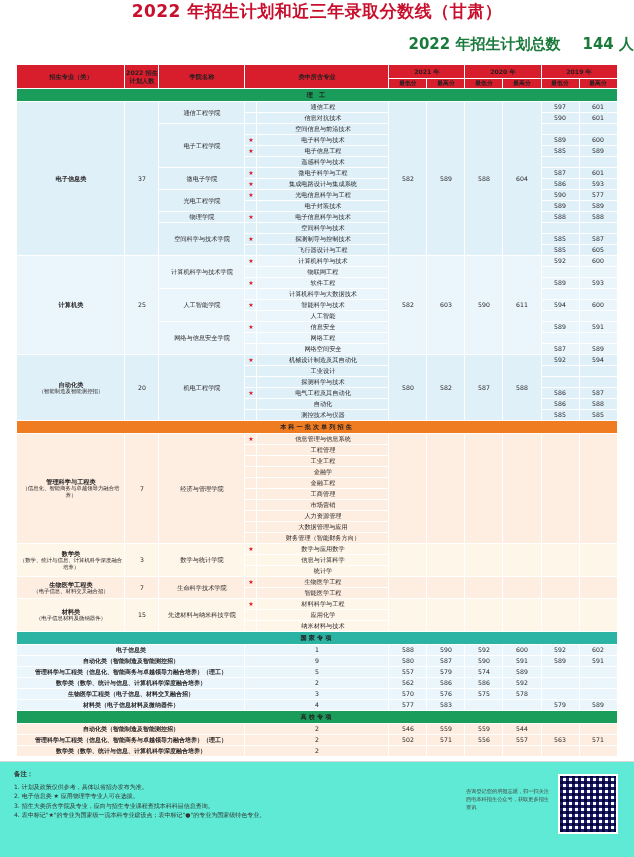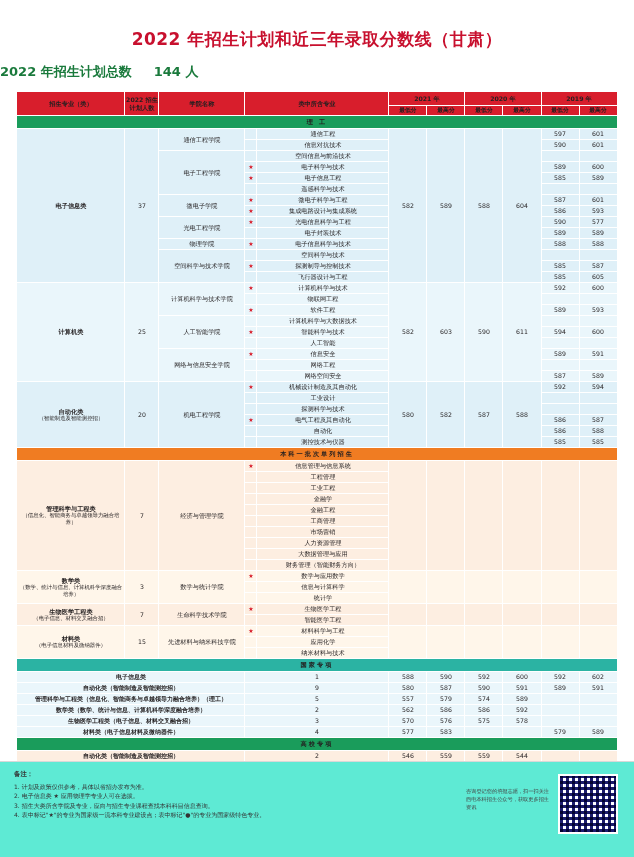--- a/index.html
+++ b/index.html
@@ -13,28 +13,27 @@
     position: relative;
     overflow: hidden;
   }
   .page { width:634px; height:857px; position:relative; }
 
   .title {
     text-align:center;
     color:#c8102e;
     font-weight:bold;
     font-size:17px;
-    padding-top:28px;
     letter-spacing:0.5px;
   }
   .subtitle {
-    text-align:left;
+    text-align:right;
     color:#1a7a3c;
     font-weight:bold;
-    font-size:13px;
+    font-size:15px;
     padding-top:12px;
     padding-bottom:10px;
   }
   .subtitle .num { margin-left:22px; }
 
   table.main {
     border-collapse: collapse;
     width: 600px;
     margin: 0 auto;
     table-layout: fixed;

